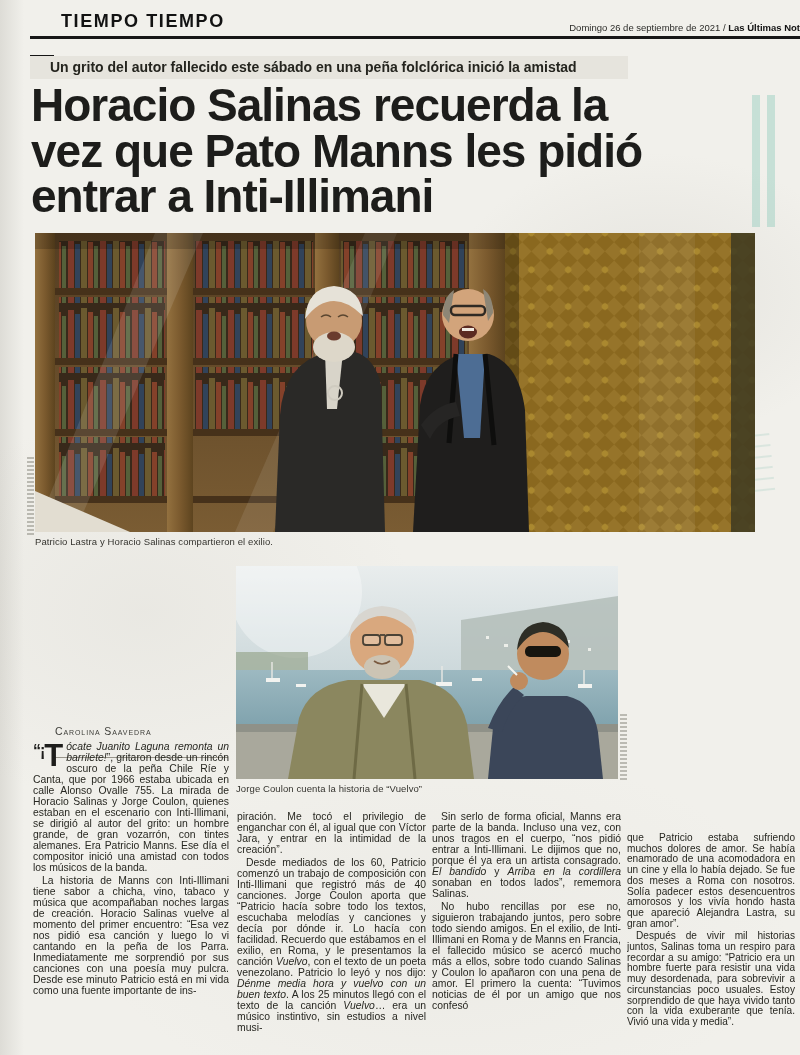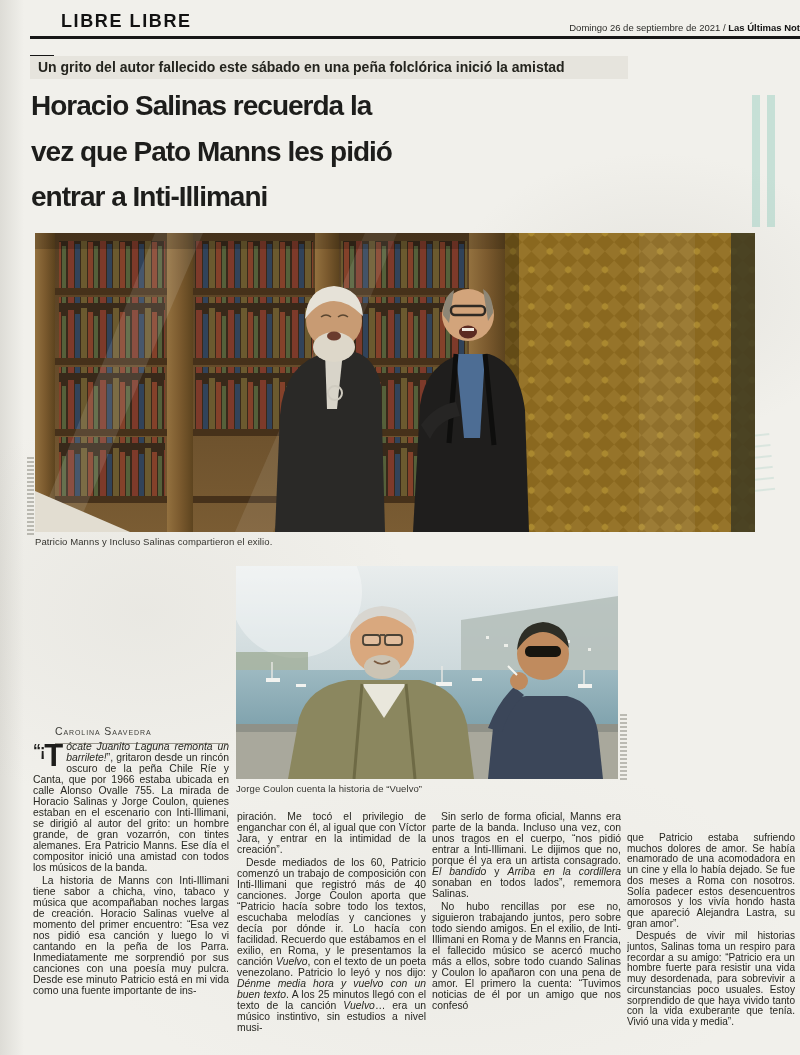--- a/index.html
+++ b/index.html
@@ -14,38 +14,38 @@
   .abs{position:absolute;}
   
   .pagenum{left:30px;top:15px;width:24px;height:18px;background:#151515;color:#f1f0eb;
     font-size:11px;font-weight:700;display:flex;align-items:center;justify-content:center;margin-top:40px;}
   .section-title{left:61px;top:11px;font-size:18px;font-weight:700;letter-spacing:1.6px;color:#121212;}
   .masthead-rule{left:30px;right:0;top:36px;height:3px;background:#171717;}
   .dateline{right:0px;top:22px;font-size:9.5px;color:#2b2b28;white-space:nowrap;}
   .dateline b{color:#111;text-align:center;}
   
   .kicker{left:30px;top:56px;width:598px;height:23px;background:#e6e4dd;color:#24241e;
-    font-size:14px;font-weight:600;line-height:23px;padding-left:8px;box-sizing:border-box;white-space:nowrap;}
-  .headline{left:31px;top:83px;width:745px;font-size:28px;line-height:45.5px;font-weight:700;
+    font-size:14px;font-weight:600;line-height:23px;padding-left:20px;box-sizing:border-box;white-space:nowrap;}
+  .headline{left:31px;top:83px;width:745px;font-size:46px;line-height:45.5px;font-weight:700;
     color:#1d1d1b;letter-spacing:-1px;}
   
   .photo1{left:35px;top:233px;width:720px;height:299px;}
   .photo2{left:236px;top:566px;width:382px;height:213px;}
   .photo1 svg,.photo2 svg{display:block;width:100%;height:100%;}
   .caption{font-size:9.5px;color:#35342f;letter-spacing:.1px;}
   .cap1{left:35px;top:536px;width:520px;}
   .cap2{left:236px;top:783px;width:382px;}
   .credit-strip{width:7px;opacity:.55;
     background:repeating-linear-gradient(0deg,#8f8e84 0 2px, transparent 2px 4px);}
   .cs1{left:27px;top:455px;height:80px;}
   .cs2{left:620px;top:712px;height:68px;}
   
   .deck{left:30px;top:564px;width:198px;font-size:17px;font-weight:700;line-height:21.5px;color:#1c1c1a;}
   .byline{left:55px;top:725px;width:173px;font-size:10.5px;color:#3d3d38;letter-spacing:.9px;
-    font-variant:small-caps;border-bottom:1px solid #97948a;padding-bottom:6px;}
+    font-variant:small-caps;border-bottom:1px solid #97948a;padding-bottom:20px;}
   
   .col{position:absolute;font-size:10.4px;line-height:11px;text-align:justify;color:#272721;overflow:hidden;}
   .col p{margin:0;}
   .col p + p{margin-top:2px;}
   .col p.ind{text-indent:9px;}
   .col1{left:33px;top:741px;width:196px;height:306px;}
   .col2{left:237px;top:811px;width:189px;height:236px;}
   .col3{left:432px;top:811px;width:189px;height:236px;}
   .col4{left:627px;top:833px;width:168px;height:214px;font-size:10.1px;line-height:10.7px;}
   .it{font-style:italic;}
@@ -58,21 +58,21 @@
   .ghost-scribble{left:694px;top:430px;width:78px;height:64px;opacity:.5;filter:blur(.7px);
     transform:rotate(-6deg);
     background:repeating-linear-gradient(0deg, rgba(120,185,170,.38) 0 2px, transparent 2px 11px);}
 </style>
 </head>
 <body>
 
 <div class="page">
 
   <div class="abs pagenum">24</div>
-  <div class="abs section-title">LIBRE LIBRE</div>
+  <div class="abs section-title">TIEMPO TIEMPO</div>
   <div class="abs dateline"><span>Domingo 26 de septiembre de 2021 / </span><b>Las Últimas Not</b></div>
   <div class="abs masthead-rule"></div>
 
   <div class="abs kicker">Un grito del autor fallecido este sábado en una peña folclórica inició la amistad</div>
   <div class="abs headline">
     <div>Horacio Salinas recuerda la</div>
     <div>vez que Pato Manns les pidió</div>
     <div>entrar a Inti-Illimani</div>
   </div>
 
@@ -155,21 +155,21 @@
         <path d="M458,80 Q458,62 448,56 L453,88 Z" fill="#8d8676"></path>
         <rect x="416" y="73" width="34" height="9" rx="4" fill="none" stroke="#2f2a24" stroke-width="2.4"></rect>
         <ellipse cx="433" cy="99" rx="9" ry="6.5" fill="#5c2b22"></ellipse>
         <rect x="427" y="95" width="12" height="3" fill="#efe9df"></rect>
         <path d="M386,192 Q400,172 421,169 L425,183 Q403,187 395,206 Z" fill="#262524"></path>
       </g>
       <polygon points="0,258 95,299 0,299" fill="#e2ddd1"></polygon>
     </svg>
   </div>
   <div class="abs credit-strip cs1"></div>
-  <div class="abs caption cap1">Patricio Manns y Incluso Salinas compartieron el exilio.</div>
+  <div class="abs caption cap1">Patricio Lastra y Horacio Salinas compartieron el exilio.</div>
 
   <div class="abs byline">Carolina Saavedra</div>
 
   <div class="abs photo2">
     <svg viewBox="0 0 382 213" preserveAspectRatio="none">
       <defs>
         <linearGradient id="gSky" x1="0" y1="0" x2="0" y2="1">
           <stop offset="0" stop-color="#e9eded"></stop>
             <stop offset="1" stop-color="#c9d6d9"></stop>
         </linearGradient>

